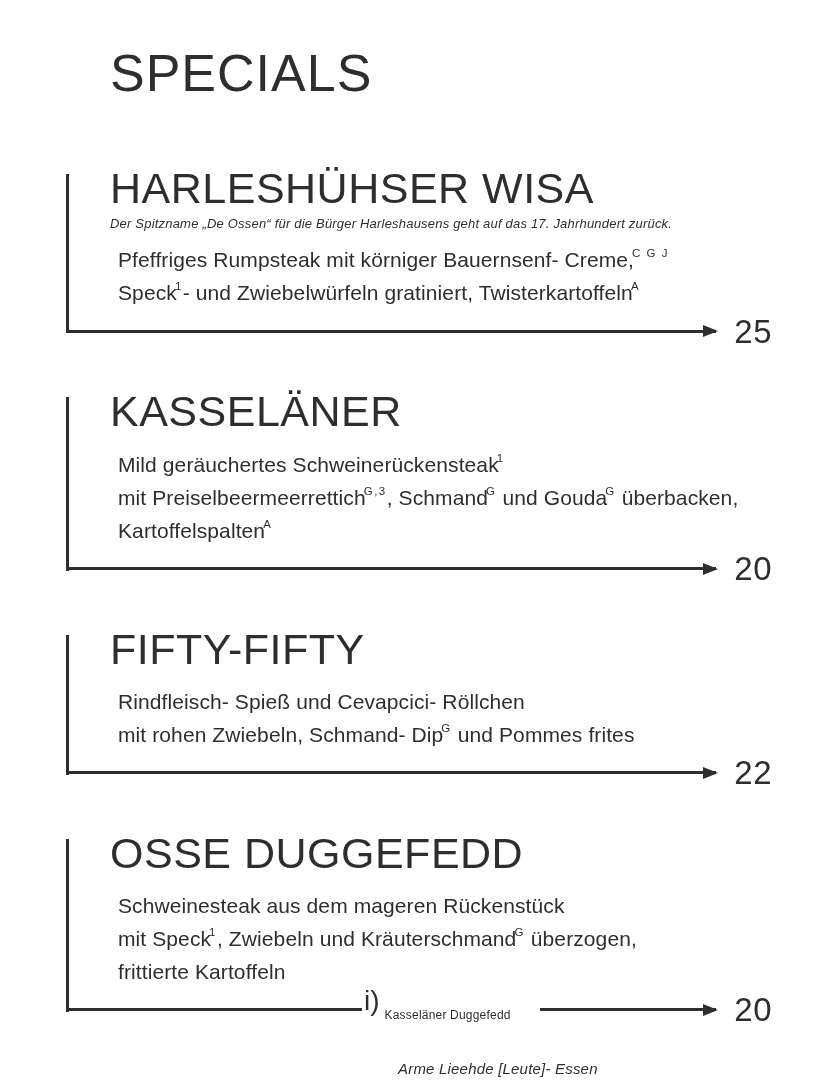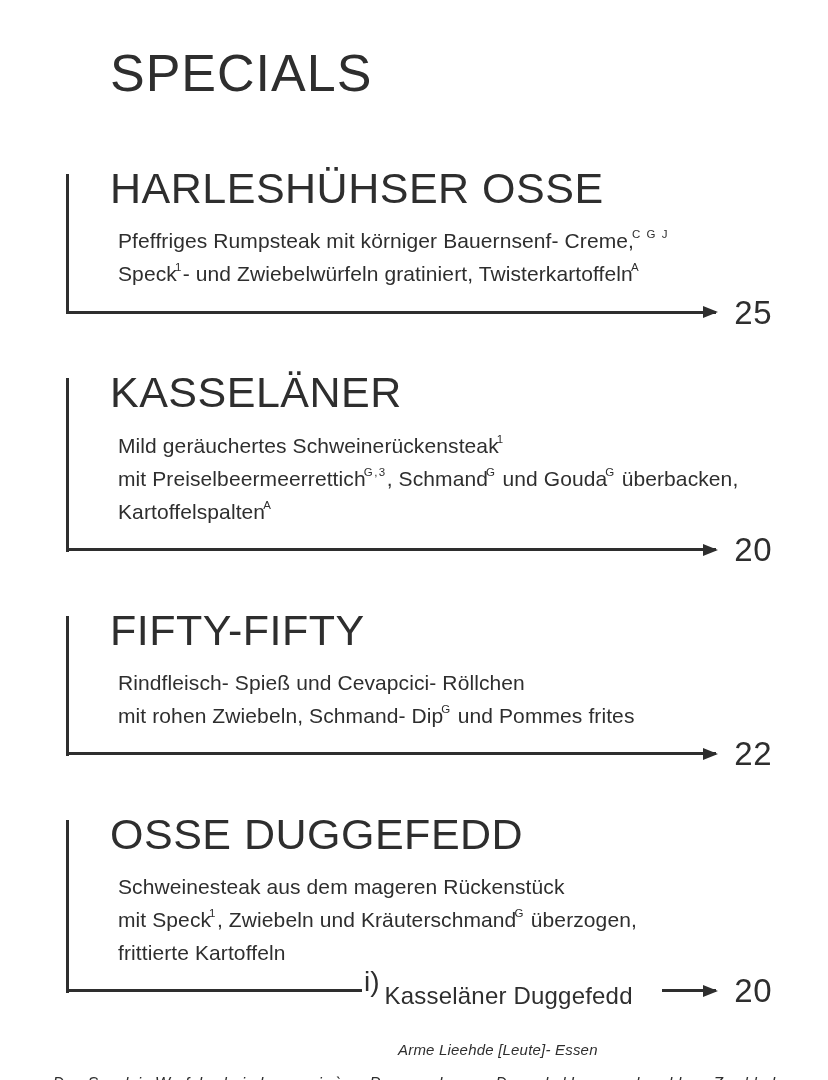--- a/index.html
+++ b/index.html
@@ -109,21 +109,21 @@
   }
   .pnote-marker {
     flex: 0 0 auto;
     font-size: 28px;
     line-height: 1;
     transform: translateY(-9px);
     margin-left: 2px;
   }
   .pnote-label {
     flex: 0 0 auto;
-    font-size: 24px;
+    font-size: 12px;
     transform: translateY(5px);
     margin: 0 29px 0 5px;
     letter-spacing: 0.2px;
     text-align: right;
   }
   .subnote {
     margin: -6px 0 0 398px;
     font-size: 15px;
     font-style: italic;
     letter-spacing: 0.2px;
@@ -141,21 +141,22 @@
 </style>
 </head>
 <body>
 
 <div class="page">
   <h1 class="page-title">SPECIALS</h1>
 
   <div class="menu-items">
   <section class="item">
     <div class="vline"></div>
-    <h2 class="item-title">HARLESHÜHSER OSSE</h2>
+    <h2 class="item-title">HARLESHÜHSER WISA</h2>
+    <p class="item-subtitle">Der Spitzname „De Ossen“ für die Bürger Harleshausens geht auf das 17. Jahrhundert zurück.</p>
     <div class="item-desc">
           <div class="desc-line"><span class="seg">Pfeffriges Rumpsteak mit körniger Bauernsenf- Creme,</span><span class="sup">C G J</span></div>
           <div class="desc-line"><span class="seg">Speck</span><span class="sup">1</span><span class="seg">- und Zwiebelwürfeln gratiniert, Twisterkartoffeln</span><span class="sup">A</span></div>
         </div>
     <div class="price-row">
 
       <div class="pline pline-arrow">
         <span class="arrowhead"></span>
       </div>
       <div class="price">25</div>

